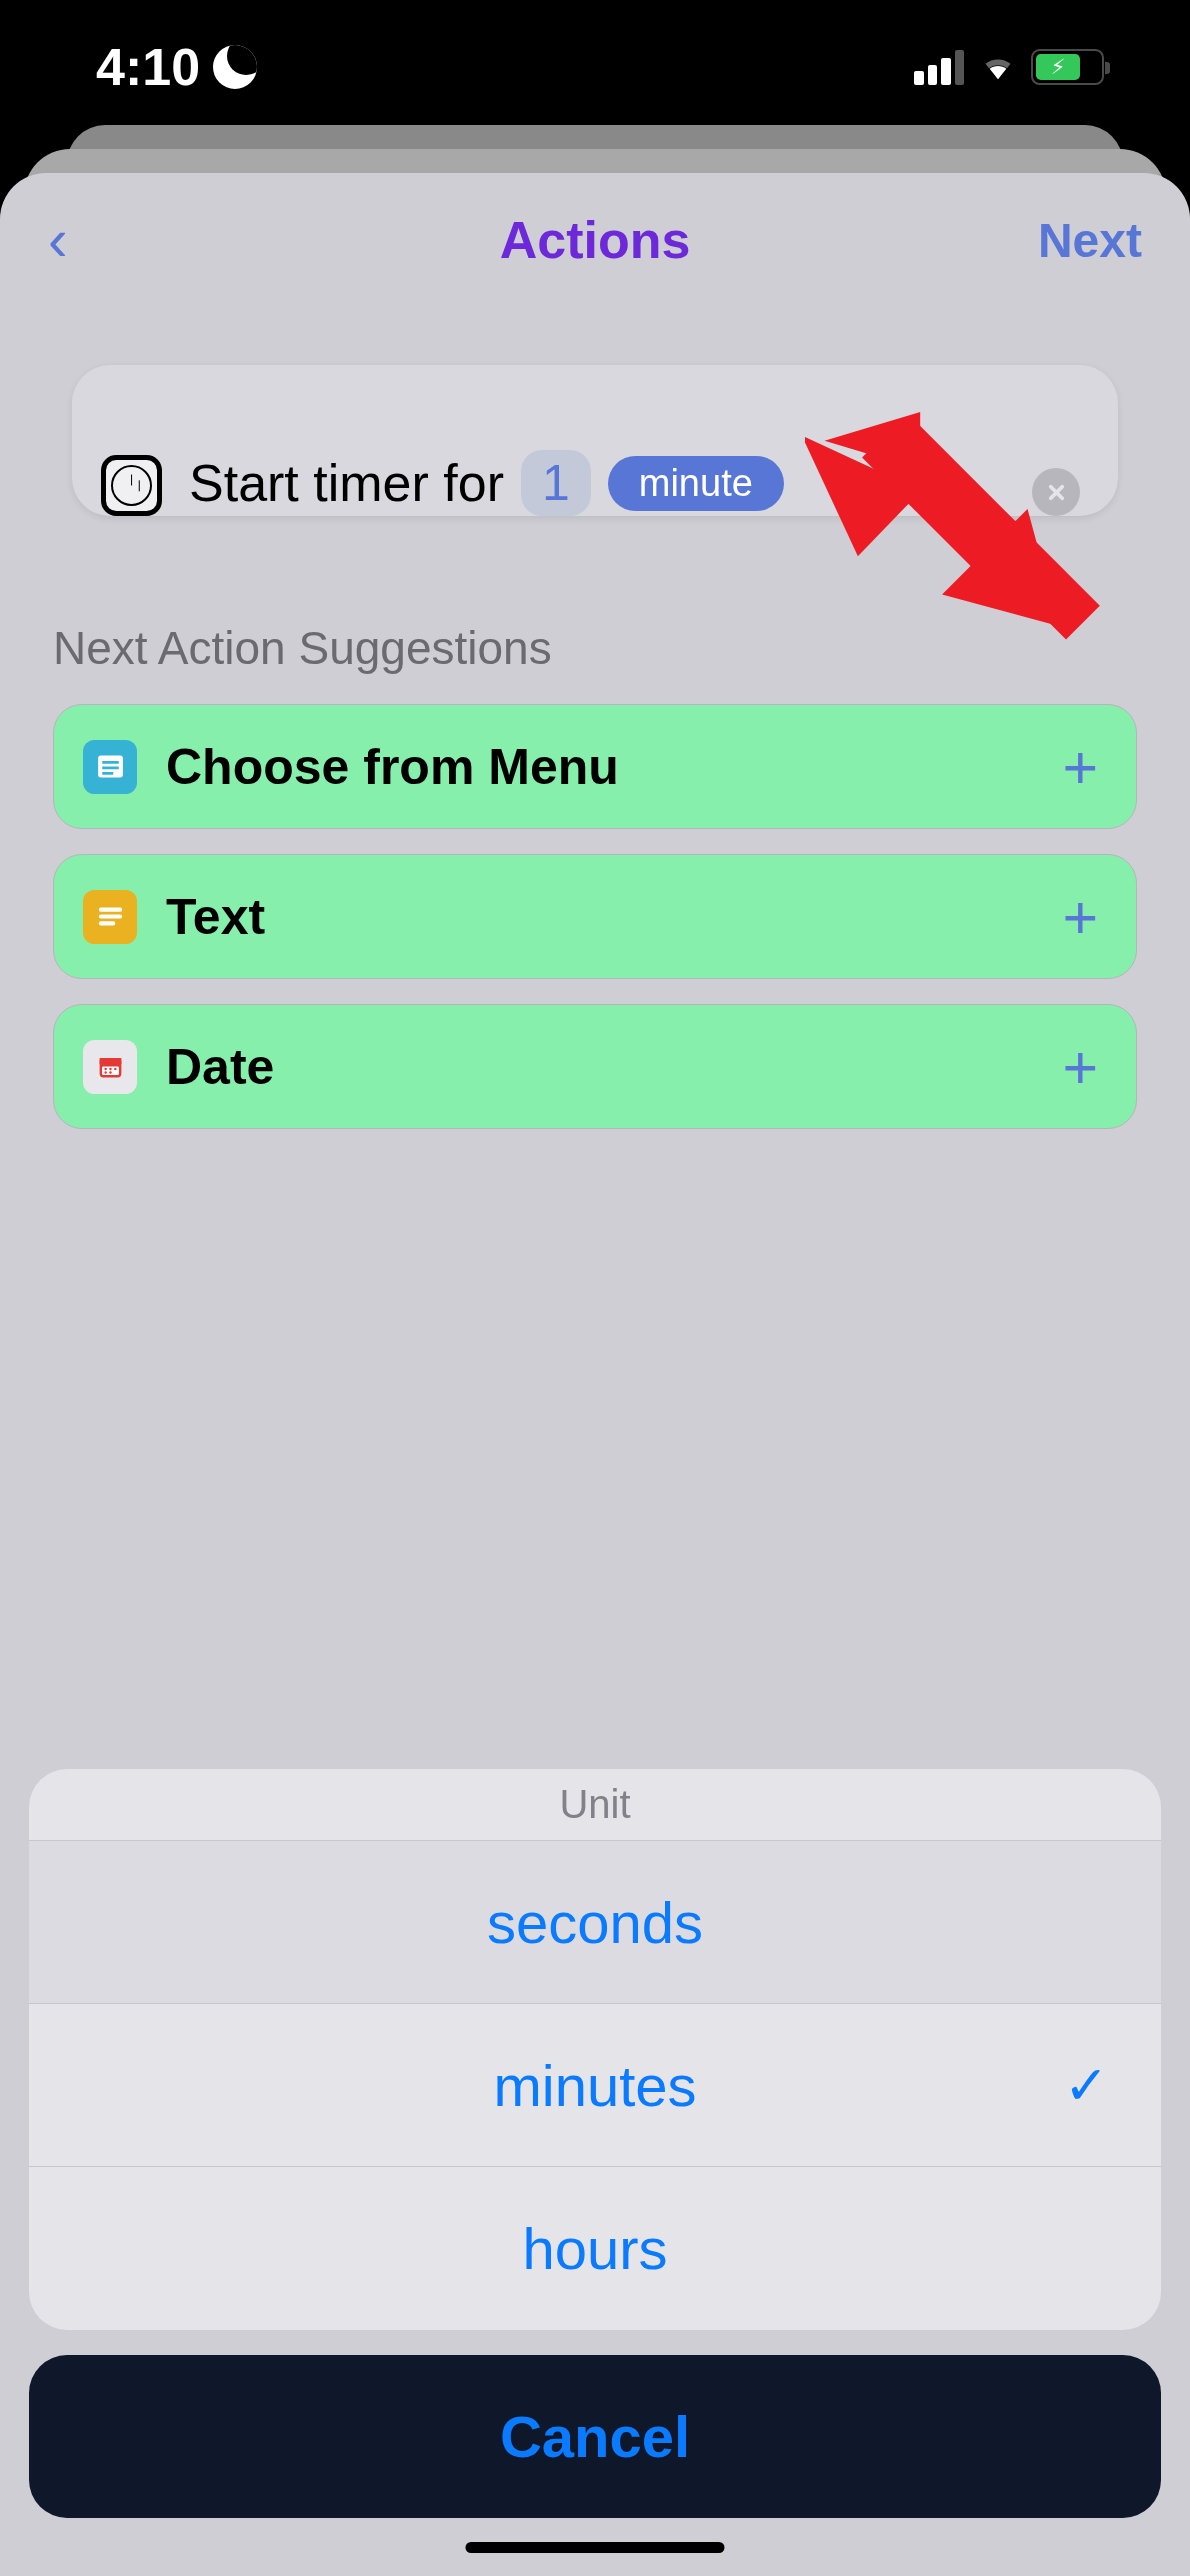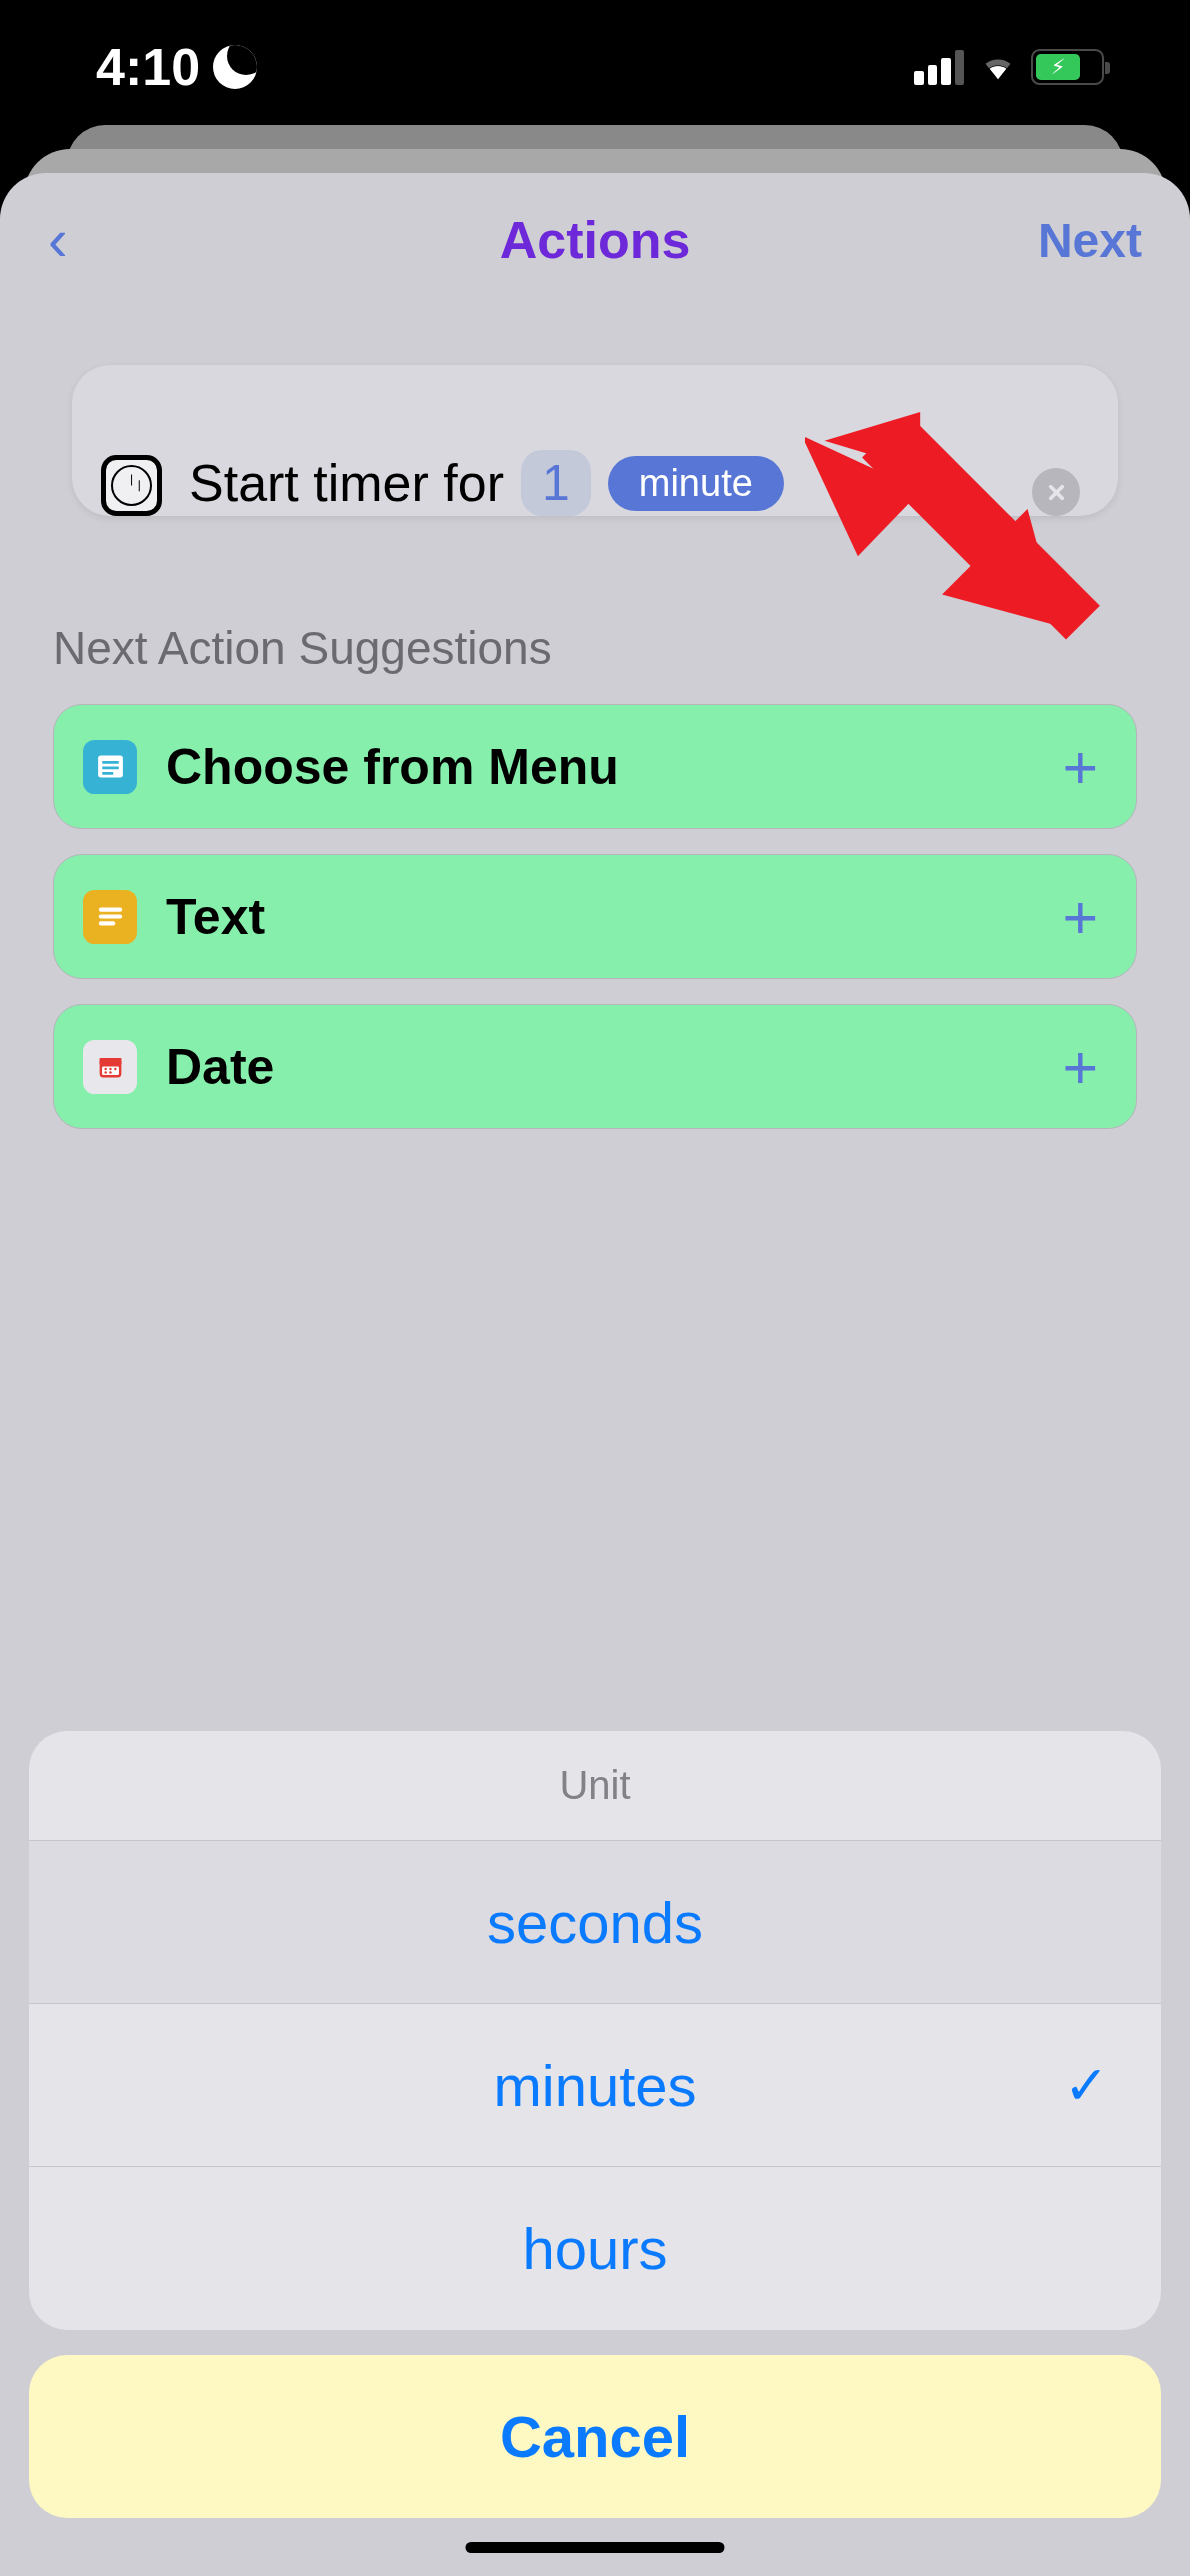--- a/index.html
+++ b/index.html
@@ -308,21 +308,21 @@
       right: 29px;
       bottom: 58px;
     }
     .sheet-group {
       background: #e5e4e9;
       border-radius: 38px;
       overflow: hidden;
       margin-bottom: 25px;
     }
     .sheet-header {
-      height: 110px;
+      height: 72px;
       display: flex;
       align-items: center;
       justify-content: center;
       font-size: 40px;
       color: #828187;
       border-bottom: 1.9px solid #c7c6cc;
     }
     .sheet-option {
       height: 163px;
       display: flex;
@@ -335,21 +335,21 @@
     }
     .sheet-option:last-child { border-bottom: none; }
     .sheet-option.selected-highlight { background: #dcdbe1; }
     .check {
       position: absolute;
       right: 52px;
       color: #0a7aff;
       font-size: 54px;
     }
     .cancel-btn {
-      background: #fef9c3;
+      background: #0f172a;
       border-radius: 38px;
       height: 163px;
       display: flex;
       align-items: center;
       justify-content: center;
       font-size: 58px;
       font-weight: 600;
       color: #0a7aff;
     }
     

